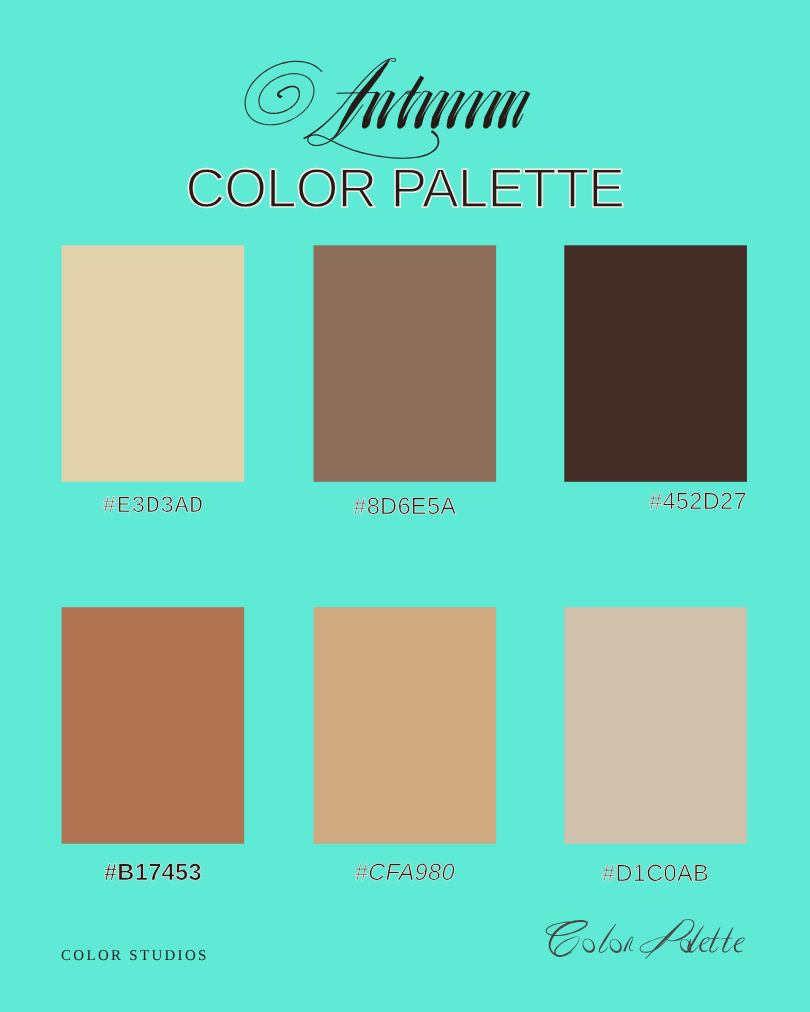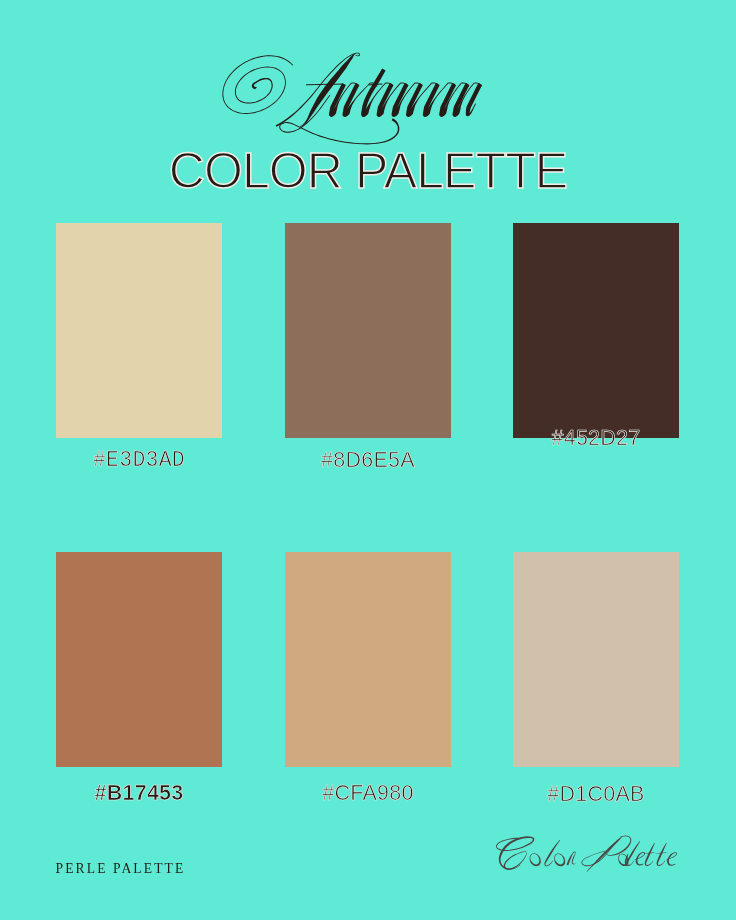--- a/index.html
+++ b/index.html
@@ -72,36 +72,36 @@
       <div class="chip" style="background: rgb(227, 211, 173);"></div>
     </div>
     <div class="hexlabel" style="left:56px;top:450px;width:166px;font-family:Liberation Mono, monospace;">#E3D3AD</div>
     <div class="swatch" style="left:285px;top:223px;width:166px;height:215px;">
       <div class="chip" style="background: rgb(141, 110, 90);"></div>
     </div>
     <div class="hexlabel" style="left:285px;top:450px;width:166px;">#8D6E5A</div>
     <div class="swatch" style="left:513px;top:223px;width:166px;height:215px;">
       <div class="chip" style="background: rgb(69, 45, 39);"></div>
     </div>
-    <div class="hexlabel" style="left:513px;top:428px;width:166px;">#452D27</div>
+    <div class="hexlabel" style="left:513px;top:446px;width:166px;text-align:right;">#452D27</div>
     <div class="swatch" style="left:56px;top:552px;width:166px;height:215px;">
       <div class="chip" style="background: rgb(177, 116, 83);"></div>
     </div>
     <div class="hexlabel" style="left:56px;top:783px;width:166px;font-weight:bold;">#B17453</div>
     <div class="swatch" style="left:285px;top:552px;width:166px;height:215px;">
       <div class="chip" style="background: rgb(207, 169, 128);"></div>
     </div>
-    <div class="hexlabel" style="left:285px;top:783px;width:166px;">#CFA980</div>
+    <div class="hexlabel" style="left:285px;top:783px;width:166px;font-style:italic;">#CFA980</div>
     <div class="swatch" style="left:513px;top:552px;width:166px;height:215px;">
       <div class="chip" style="background: rgb(209, 192, 171);"></div>
     </div>
     <div class="hexlabel" style="left:513px;top:784px;width:166px;">#D1C0AB</div>
   </div>
 
-  <div class="brand" style="left:55.5px;top:861.5px;">PERLE PALETTE</div>
+  <div class="brand" style="left:55.5px;top:861.5px;">COLOR STUDIOS</div>
 
   <div class="corner-script" aria-label="Color Palette" title="Color Palette">
     <svg width="736" height="920" viewBox="0 0 736 920" fill="#4A4542" color="#4A4542">
       <title>Color Palette</title>
       <path d="M534.5 837.7L531.0 837.4L527.4 837.3L523.7 837.2L520.1 837.4L514.7 837.8L511.3 838.3L508.1 839.0L505.2 839.7L502.6 840.5L500.3 841.5L499.4 842.0L498.2 842.8L497.0 844.0L496.2 845.3L496.1 846.2L496.1 846.6L496.3 847.5L496.7 848.2L497.4 848.9L498.9 849.8L500.1 850.3L501.1 850.5L503.3 850.9L507.1 850.9L511.4 850.6L515.9 849.7L520.5 848.5L523.5 847.5L527.7 845.6L530.3 844.2L531.7 843.2L532.8 842.3L533.9 840.9L534.2 840.0L534.3 839.5L534.2 839.0L533.8 838.2L533.0 837.5L531.5 836.8L529.4 836.4L527.3 836.3L524.5 836.5L523.2 836.7L520.5 837.2L517.8 838.0L515.2 839.0L512.7 840.2L509.1 842.3L507.0 844.0L505.0 845.8L503.3 847.8L502.5 848.9L501.2 851.0L500.2 853.1L499.5 855.1L499.0 857.0L498.8 858.9L498.9 860.6L499.3 862.3L499.9 863.9L500.7 865.3L501.3 866.0L502.5 867.2L503.9 868.2L505.3 868.9L506.8 869.4L508.4 869.6L510.0 869.6L512.5 869.3L514.1 868.8L516.6 867.7L518.9 866.3L520.4 865.2L520.0 864.8L517.8 866.4L516.3 867.2L514.7 867.8L513.1 868.2L510.8 868.5L508.5 868.4L506.4 867.9L504.6 867.0L503.4 866.1L502.4 865.1L501.9 864.5L501.2 863.2L501.0 862.6L500.6 861.2L500.5 859.7L500.8 857.3L501.3 855.7L502.5 853.0L503.6 851.1L505.0 849.2L506.6 847.3L509.3 844.8L511.4 843.3L513.6 842.0L517.2 840.3L519.7 839.4L522.2 838.8L524.8 838.3L527.3 838.1L529.3 838.1L531.1 838.3L532.2 838.7L532.7 839.2L532.8 839.7L532.7 840.3L532.2 841.0L531.4 841.8L529.7 843.0L525.8 845.1L523.0 846.4L518.6 847.9L515.7 848.7L511.3 849.6L508.4 849.9L504.6 849.9L502.3 849.7L501.3 849.6L499.8 849.1L498.4 848.5L497.7 847.9L497.3 847.4L497.0 846.8L497.0 846.2L497.1 845.6L497.4 844.9L498.4 843.8L499.3 843.1L501.7 841.8L505.4 840.5L508.3 839.8L511.4 839.2L514.8 838.7L518.3 838.3L523.8 837.9L529.2 837.9L534.5 838.3Z"></path>
         <path d="M526.5 850.8L521.7 851.8L517.2 853.4L514.4 854.6L513.1 855.3L510.7 856.8L509.6 857.6L507.6 859.3L505.9 861.0L505.2 861.8L504.7 862.7L503.9 864.4L503.7 865.9L503.8 866.6L504.0 867.3L504.3 868.0L504.8 868.5L505.3 869.0L506.7 869.6L508.3 869.9L510.1 869.8L512.2 869.2L514.4 868.2L516.7 866.8L518.8 865.2L520.7 863.4L521.7 862.5L523.3 860.5L524.7 858.4L525.8 856.4L526.6 854.4L527.0 852.6L526.6 852.6L526.1 854.3L525.8 855.2L524.8 857.1L523.5 859.1L521.9 861.0L520.2 862.8L518.2 864.5L516.1 866.0L513.9 867.1L511.7 867.9L510.8 868.2L509.1 868.4L507.7 868.3L507.1 868.2L506.1 867.8L505.8 867.5L505.3 866.8L505.1 865.9L505.2 864.7L505.4 864.0L506.2 862.5L507.5 860.9L509.2 859.2L511.2 857.6L514.8 855.4L517.5 854.1L520.4 852.9L523.4 851.9L526.5 851.2Z"></path>
         <path d="M532.9 853.8L533.6 853.7L534.3 853.8L535.0 853.9L536.3 854.6L537.0 855.1L537.6 855.7L538.5 857.1L539.1 858.7L539.3 859.5L539.4 860.3L539.2 861.7L538.7 862.9L537.9 863.7L537.1 864.2L536.0 864.4L534.7 864.2L534.1 863.9L532.9 863.0L531.8 861.8L530.8 860.4L530.5 859.6L530.3 858.8L530.3 857.2L530.7 855.8L531.1 855.2L531.5 854.7L532.0 854.3L532.6 854.0L533.2 853.8L533.9 853.7L533.8 853.3L533.1 853.3L532.4 853.5L531.7 853.9L531.1 854.3L530.6 854.9L530.0 855.9L529.7 857.1L529.6 858.9L529.9 860.7L530.6 862.6L531.5 863.8L532.5 864.8L534.1 865.8L535.0 866.0L535.9 866.2L537.2 866.1L538.4 865.7L539.5 864.9L540.2 863.8L540.6 862.9L540.8 862.0L540.8 861.1L540.7 860.2L540.3 858.3L539.9 857.4L539.4 856.5L538.1 855.1L536.7 854.0L535.5 853.5L534.3 853.3L533.5 853.3L532.8 853.4Z"></path>
         <path d="M559.8 839.8L555.8 844.5L551.3 850.6L548.7 854.7L545.6 860.2L544.8 862.0L544.4 863.2L544.4 864.4L544.7 865.3L545.0 865.7L545.8 866.2L546.8 866.2L547.9 866.0L548.8 865.5L549.9 864.7L550.9 863.8L551.9 862.5L553.0 860.9L552.6 860.7L551.3 862.4L550.2 863.6L549.0 864.6L547.7 865.2L546.5 865.5L546.0 865.4L545.7 865.2L545.5 864.9L545.4 864.5L545.5 863.5L546.0 862.5L547.4 860.2L551.6 853.6L554.7 848.3L558.8 842.1L560.2 840.2Z"></path>
         <path d="M557.4 854.1L558.1 854.0L559.4 854.2L560.8 854.9L561.4 855.3L562.0 855.9L562.9 857.4L563.5 858.9L563.7 859.7L563.8 860.5L563.6 861.9L563.1 863.0L562.4 863.8L561.5 864.3L560.5 864.5L559.3 864.3L558.6 864.0L557.5 863.1L556.3 862.0L555.4 860.6L555.1 859.8L554.9 859.0L554.9 857.4L555.3 856.0L556.0 855.0L556.5 854.6L557.1 854.3L557.7 854.1L558.4 854.0L558.3 853.6L557.6 853.6L556.9 853.8L556.3 854.1L555.7 854.6L555.2 855.1L554.6 856.1L554.3 857.3L554.2 859.1L554.5 860.9L555.2 862.7L556.0 863.9L557.1 864.9L558.7 865.9L559.5 866.1L560.4 866.3L561.7 866.2L562.9 865.8L563.9 865.0L564.7 863.9L565.0 863.1L565.2 862.2L565.1 860.4L564.7 858.5L564.3 857.6L563.8 856.8L562.6 855.4L561.1 854.3L560.0 853.8L558.8 853.6L558.1 853.6L557.3 853.7Z"></path>
         <path d="M568.3 865.3L570.0 860.5L572.2 855.2L572.8 854.1L573.4 853.3L574.2 852.5L574.8 852.2L575.0 852.2L575.1 852.5L575.2 852.9L575.1 853.5L574.7 854.3L573.0 857.5L572.5 858.7L571.9 860.7L571.8 861.5L571.8 862.3L571.9 862.9L572.1 863.5L572.5 863.9L573.0 864.2L573.6 864.4L574.3 864.3L575.9 863.8L575.7 863.4L574.9 863.7L574.2 863.8L573.7 863.7L573.3 863.6L572.8 863.1L572.6 862.2L572.6 861.7L573.0 860.2L575.4 854.1L575.6 853.3L575.7 852.6L575.6 852.1L575.2 851.7L575.0 851.6L574.7 851.6L574.1 851.7L573.5 852.1L572.8 852.7L570.2 856.5L569.5 857.7L568.5 859.8L566.5 864.7Z"></path>

